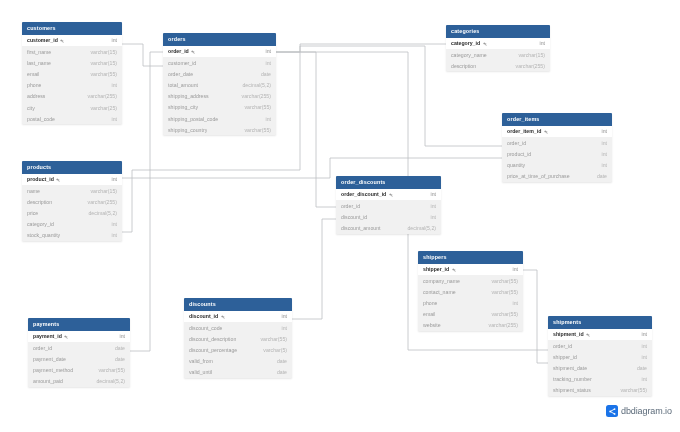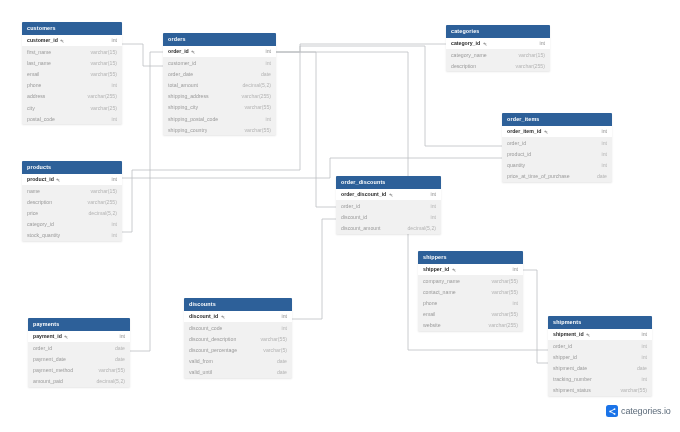--- a/index.html
+++ b/index.html
@@ -396,14 +396,14 @@
 <div id="logo">
   <span class="mark">
     <svg width="9" height="9" viewBox="0 0 24 24" fill="none" stroke="#ffffff" stroke-width="2.4" stroke-linecap="round" stroke-linejoin="round">
       <circle cx="17.5" cy="5.5" r="2.4" fill="#ffffff" stroke="none"></circle>
       <circle cx="17.5" cy="18.5" r="2.4" fill="#ffffff" stroke="none"></circle>
       <circle cx="6" cy="12" r="2.6" fill="#ffffff" stroke="none"></circle>
       <line x1="8.3" y1="10.6" x2="15.4" y2="6.7"></line>
       <line x1="8.3" y1="13.4" x2="15.4" y2="17.3"></line>
     </svg>
   </span>
-  <span class="wordmark">categories.io</span>
+  <span class="wordmark">dbdiagram.io</span>
 </div>
 
 </body></html>

